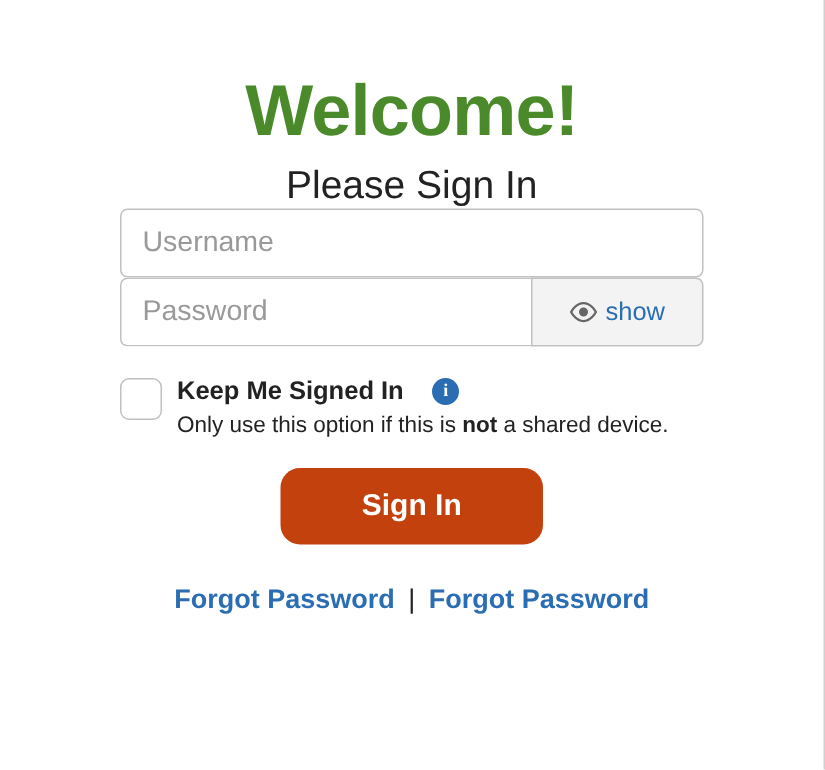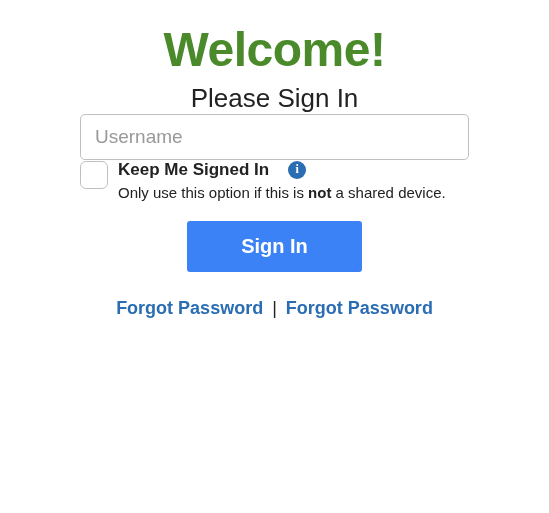--- a/index.html
+++ b/index.html
@@ -9,21 +9,21 @@
     }
     body {
       font-family: Arial, Helvetica, sans-serif;
       background: #fff;
       width: 550px;
       height: 513px;
       overflow: hidden;
       border-right: 1px solid #d0d0d0;
     }
     .container {
-      padding: 24px 80px 30px;
+      padding: 49px 80px 30px;
       text-align: center;
     }
     .welcome-title {
       font-size: 48px;
       font-weight: 700;
       color: #4a8a2a;
       letter-spacing: -0.5px;
       line-height: 1.1;
     }
     .subtitle {
@@ -131,26 +131,26 @@
     .keep-hint {
       font-size: 15px;
       color: #222;
       margin-top: 4px;
     }
     .keep-hint .bold {
       font-weight: 700;
     }
     .signin-button {
       display: inline-block;
-      background: #3b82f6;
+      background: #c2410c;
       color: #fff;
       font-size: 20px;
       font-weight: 700;
       border: none;
-      border-radius: 3px;
+      border-radius: 13px;
       padding: 14px 54px;
       cursor: pointer;
       margin-bottom: 26px;
       font-family: inherit;
     }
     .links-row {
       font-size: 18px;
       color: #222;
       margin-bottom: 12px;
     }
@@ -171,20 +171,32 @@
 </head>
 <body>
 
 <div class="container">
 
   <h1 class="welcome-title">Welcome!</h1>
   <div class="subtitle">Please Sign In</div>
 
   <input type="text" class="input-field" placeholder="Username" style="">
 
+  <div class="password-row">
+    <input type="password" class="password-field" placeholder="Password" style="">
+    <button class="show-button">
+      <span class="eye-icon">
+        <svg width="18" height="18" viewBox="0 0 24 24" fill="none" stroke="currentColor" stroke-width="2">
+          <path d="M1 12s4-8 11-8 11 8 11 8-4 8-11 8-11-8-11-8z"></path>
+          <circle cx="12" cy="12" r="3" fill="currentColor"></circle>
+        </svg>
+      </span>
+      <span>show</span>
+    </button>
+  </div>
 
   <div class="keep-signed-row">
     <div class="checkbox"></div>
     <div class="keep-text">
       <div class="keep-label">
         <span>Keep Me Signed In</span>
         <span class="info-icon">i</span>
       </div>
       <div class="keep-hint">
         <span>Only use this option if this is </span><span class="bold">not</span><span> a shared device.</span>

